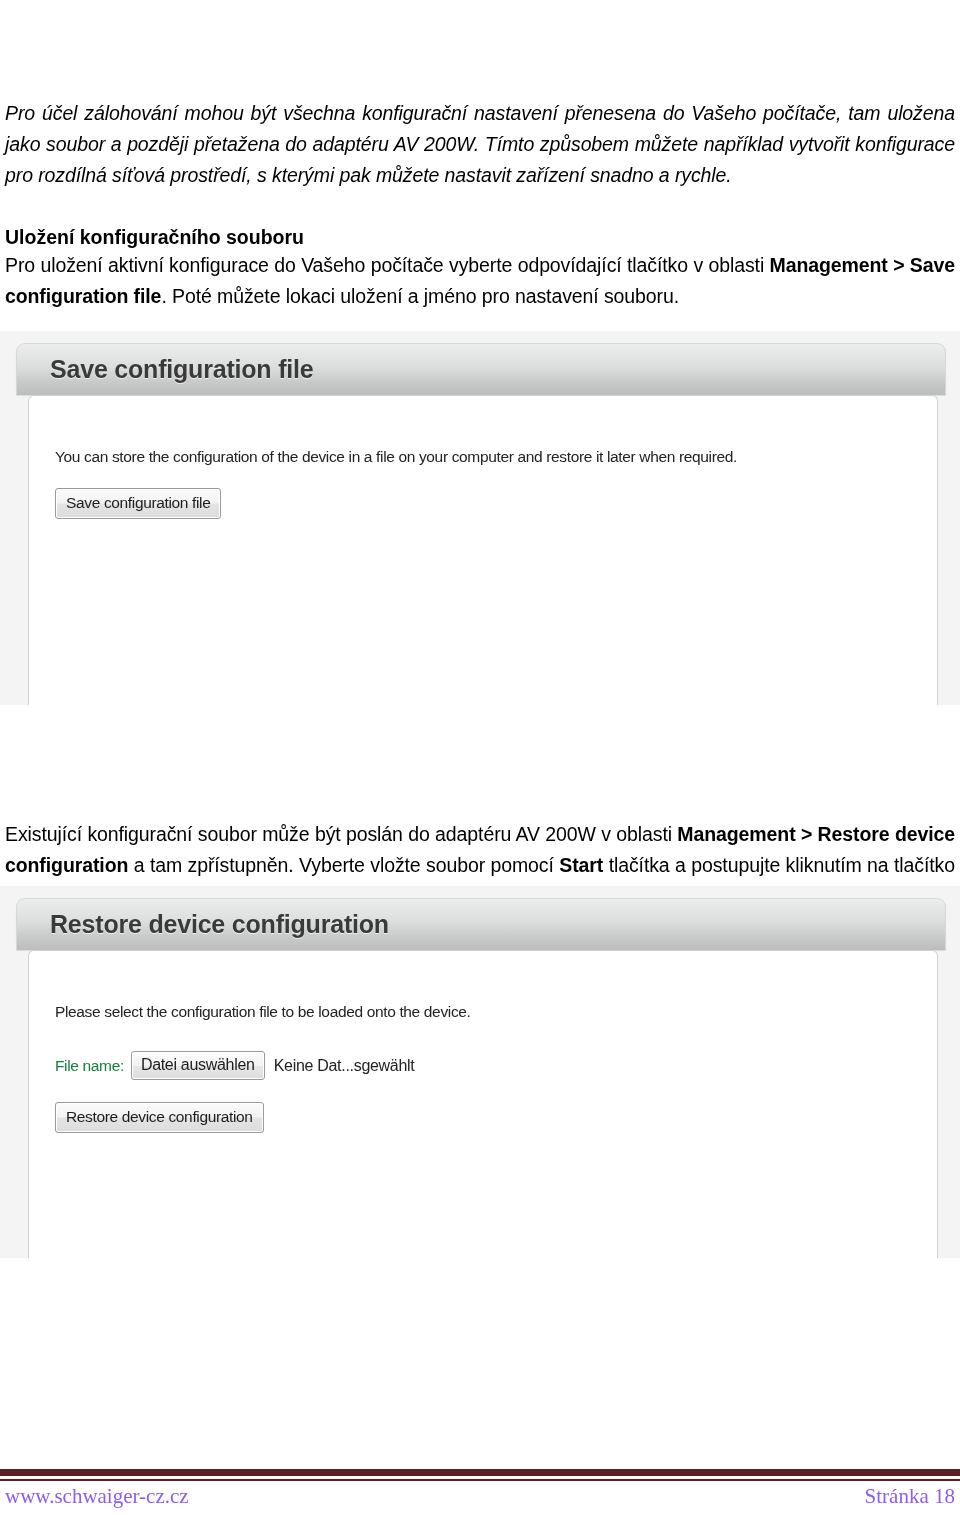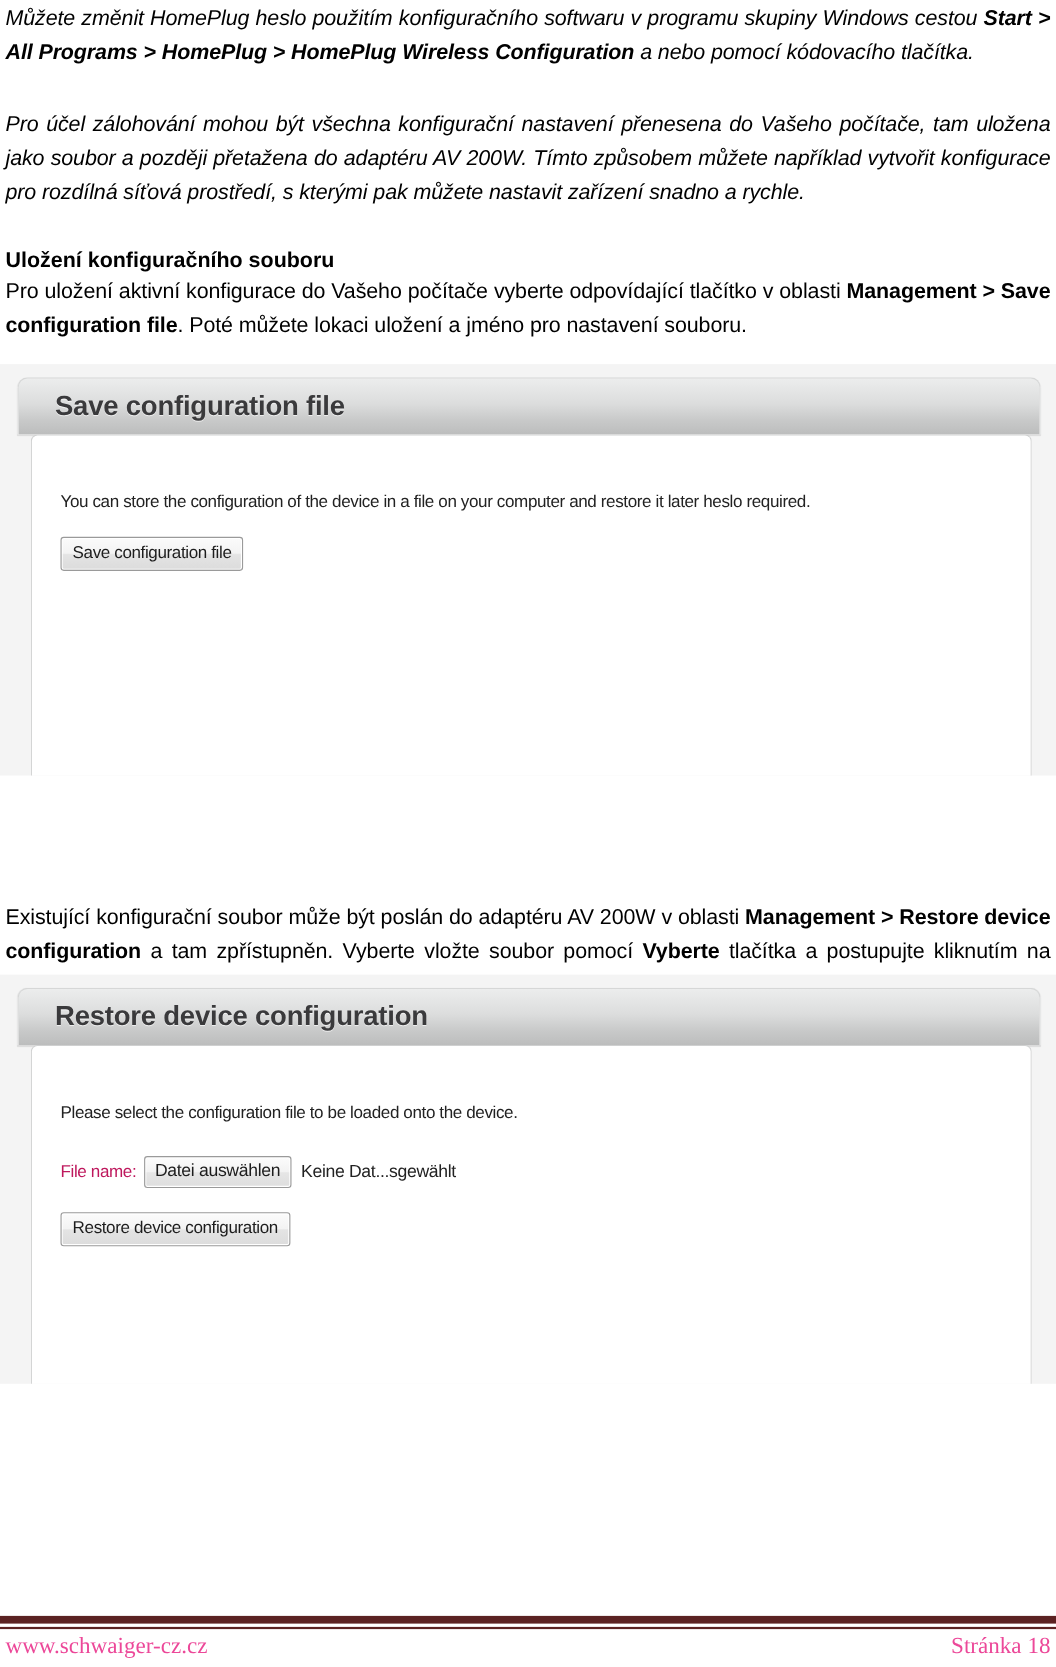--- a/index.html
+++ b/index.html
@@ -131,21 +131,21 @@
 
   .file-row {
     margin-top: 30px;
     display: flex;
     align-items: center;
     white-space: nowrap;
   }
   .file-row .label {
     font-family: "Liberation Sans", sans-serif;
     font-size: 15.5px;
-    color: #be185d;
+    color: #15803d;
     letter-spacing: -0.35px;
     margin-right: 7px;
   }
   .file-btn {
     display: inline-block;
     padding: 4px 9px 5px 9px;
     font-family: "Liberation Sans", sans-serif;
     font-size: 16px;
     letter-spacing: -0.3px;
     color: #1d1d1d;
@@ -169,52 +169,51 @@
     width: 960px;
   }
   #rule-thick { top: 1469px; height: 7px; background: #5b2222; }
   #rule-thin  { top: 1479px; height: 2px; background: #5b2222; }
 
   .footer-text {
     position: absolute;
     top: 1484px;
     font-family: "Liberation Serif", serif;
     font-size: 21px;
-    color: #ec4899;
+    color: #8b5cf6;
   }
   #footer-url  { left: 5px; }
   #footer-page { right: 5px; }
 </style>
 </head>
 <body>
 
 <div class="page">
 
-  <div class="prose italic" id="para-intro"><span>Můžete změnit HomePlug heslo použitím konfiguračního softwaru v programu skupiny Windows cestou </span><b>Start &gt; All Programs &gt; HomePlug &gt; HomePlug Wireless Configuration</b><span> a nebo pomocí kódovacího tlačítka.</span></div>
 
   <div class="prose italic" id="para-backup">Pro účel zálohování mohou být všechna konfigurační nastavení přenesena do Vašeho počítače, tam uložena jako soubor a později přetažena do adaptéru AV 200W. Tímto způsobem můžete například vytvořit konfigurace pro rozdílná síťová prostředí, s kterými pak můžete nastavit zařízení snadno a rychle.</div>
 
   <div class="heading" id="head-save">Uložení konfiguračního souboru</div>
 
   <div class="prose" id="para-save"><span>Pro uložení aktivní konfigurace do Vašeho počítače vyberte odpovídající tlačítko v oblasti </span><b>Management &gt; Save configuration file</b><span>. Poté můžete lokaci uložení a jméno pro nastavení souboru.</span></div>
 
   <div class="shot" id="shot-save">
     <div class="panel">
       <div class="panel-header">
         <div class="panel-title">Save configuration file</div>
       </div>
       <div class="panel-body">
-        <div class="panel-text">You can store the configuration of the device in a file on your computer and restore it later heslo required.</div>
+        <div class="panel-text">You can store the configuration of the device in a file on your computer and restore it later when required.</div>
         <div class="btn">Save configuration file</div>
       </div>
     </div>
   </div>
 
 
-  <div class="prose" id="para-restore"><span>Existující konfigurační soubor může být poslán do adaptéru AV 200W v oblasti </span><b>Management &gt; Restore device configuration</b><span> a tam zpřístupněn. Vyberte vložte soubor pomocí </span><b>Vyberte</b><span> tlačítka a postupujte kliknutím na tlačítko </span><b>Restore device configuration.</b></div>
+  <div class="prose" id="para-restore"><span>Existující konfigurační soubor může být poslán do adaptéru AV 200W v oblasti </span><b>Management &gt; Restore device configuration</b><span> a tam zpřístupněn. Vyberte vložte soubor pomocí </span><b>Start</b><span> tlačítka a postupujte kliknutím na tlačítko </span><b>Restore device configuration.</b></div>
 
   <div class="shot" id="shot-restore">
     <div class="panel">
       <div class="panel-header">
         <div class="panel-title">Restore device configuration</div>
       </div>
       <div class="panel-body">
         <div class="panel-text">Please select the configuration file to be loaded onto the device.</div>
         <div class="file-row">
           <span class="label">File name:</span>

